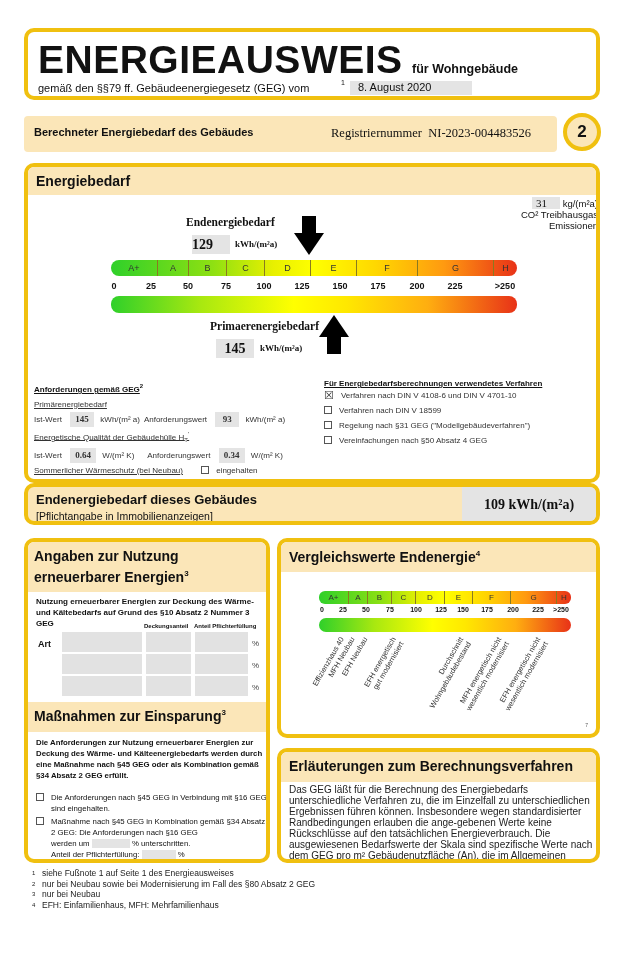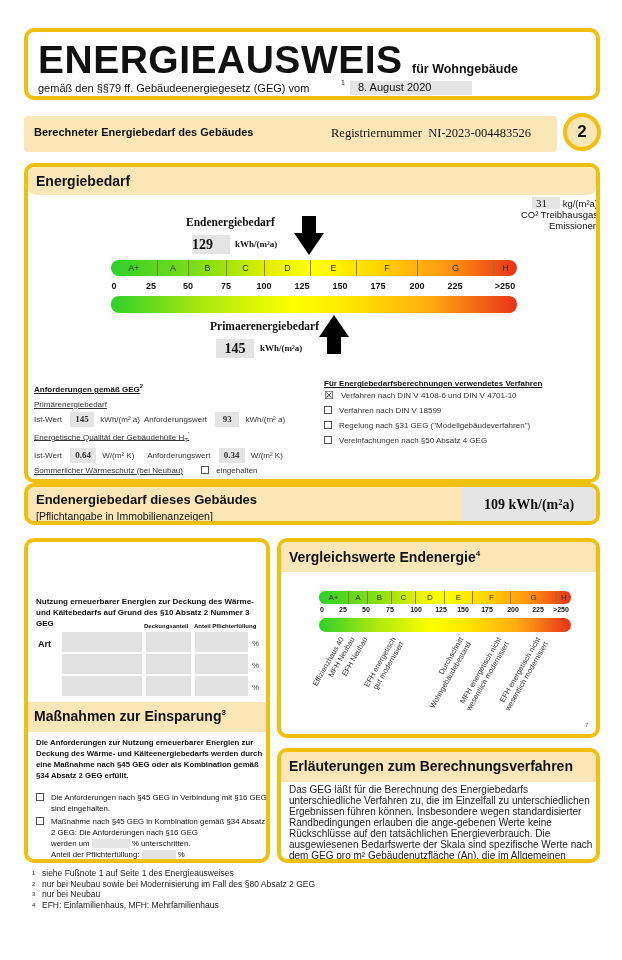--- a/index.html
+++ b/index.html
@@ -22,21 +22,21 @@
   #title .fn { position: absolute; left: 313px; top: 47px; font-size: 7px; }
   #title .date { position: absolute; left: 322px; top: 49px; width: 122px; height: 14px; font-size: 11px; padding-left: 8px; }
 
   #regband { left: 24px; top: 116px; width: 533px; height: 36px; border-radius: 4px; }
   #regband .l { position: absolute; left: 10px; top: 10px; font-size: 11px; font-weight: bold; }
   #regband .r { position: absolute; left: 307px; top: 10px; font-size: 12.5px; }
   #pagebadge { left: 563px; top: 113px; width: 38px; height: 38px; border-radius: 50%; border: 4px solid #f0c010; background: #fbe6b8; text-align: center; line-height: 30px; font-size: 17px; font-weight: bold; }
 
   
   #ebox { left: 24px; top: 163px; width: 576px; height: 320px; }
-  #ebox .hd { position: absolute; left: 0; top: 0; width: 100%; height: 28px; padding: 6px 8px; font-size: 14px; font-weight: bold; border-radius: 8px; }
+  #ebox .hd { position: absolute; left: 0; top: 0; width: 100%; height: 28px; padding: 6px 8px; font-size: 14px; font-weight: bold; }
   .bar { position: absolute; height: 16px; border-radius: 8px; }
   .seg { position: absolute; top: 0; height: 16px; border-left: 1px solid #8a7a20; text-align: center; font-size: 9px; line-height: 16px; color: #333; }
   .seg.first { border-left: none; }
   .tick { position: absolute; font-size: 9px; font-weight: bold; transform: translateX(-50%); }
 
   #bottom1 { left: 24px; top: 483px; width: 576px; height: 42px; }
   #bottom1 .t { position: absolute; left: 8px; top: 5px; font-size: 13px; font-weight: bold; }
   #bottom1 .s { position: absolute; left: 8px; top: 23px; font-size: 10.5px; }
   #bottom1 .v { position: absolute; right: 0; top: 0; width: 134px; height: 100%; font-size: 14px; font-weight: bold; text-align: center; line-height: 36px; }
 
@@ -169,20 +169,24 @@
   </div>
 </div>
 
 <div class="box hdrband" id="bottom1">
   <div class="t">Endenergiebedarf dieses Gebäudes</div>
   <div class="s">[Pflichtangabe in Immobilienanzeigen]</div>
   <div class="v gray serif">109 kWh/(m²a)</div>
 </div>
 
 <div class="box" id="renew">
+  <div class="hd hdrband">
+    <div>Angaben zur Nutzung</div>
+    <div><span>erneuerbarer Energien</span><sup style="font-size:8px;">3</sup></div>
+  </div>
   <div class="intro">Nutzung erneuerbarer Energien zur Deckung des Wärme-und Kältebedarfs auf Grund des §10 Absatz 2 Nummer 3 GEG</div>
   <div class="colh" style="left:116px;">Deckungsanteil</div>
   <div class="colh" style="left:166px;">Anteil Pflichterfüllung</div>
   <div class="art">Art</div>
 
   <div class="cell" style="left:34px; top:90px; width:80px;"></div>
   <div class="cell" style="left:118px; top:90px; width:45px;"></div>
   <div class="cell" style="left:167px; top:90px; width:53px;"></div>
   <div class="pct" style="left:224px; top:97px;">%</div>
 

